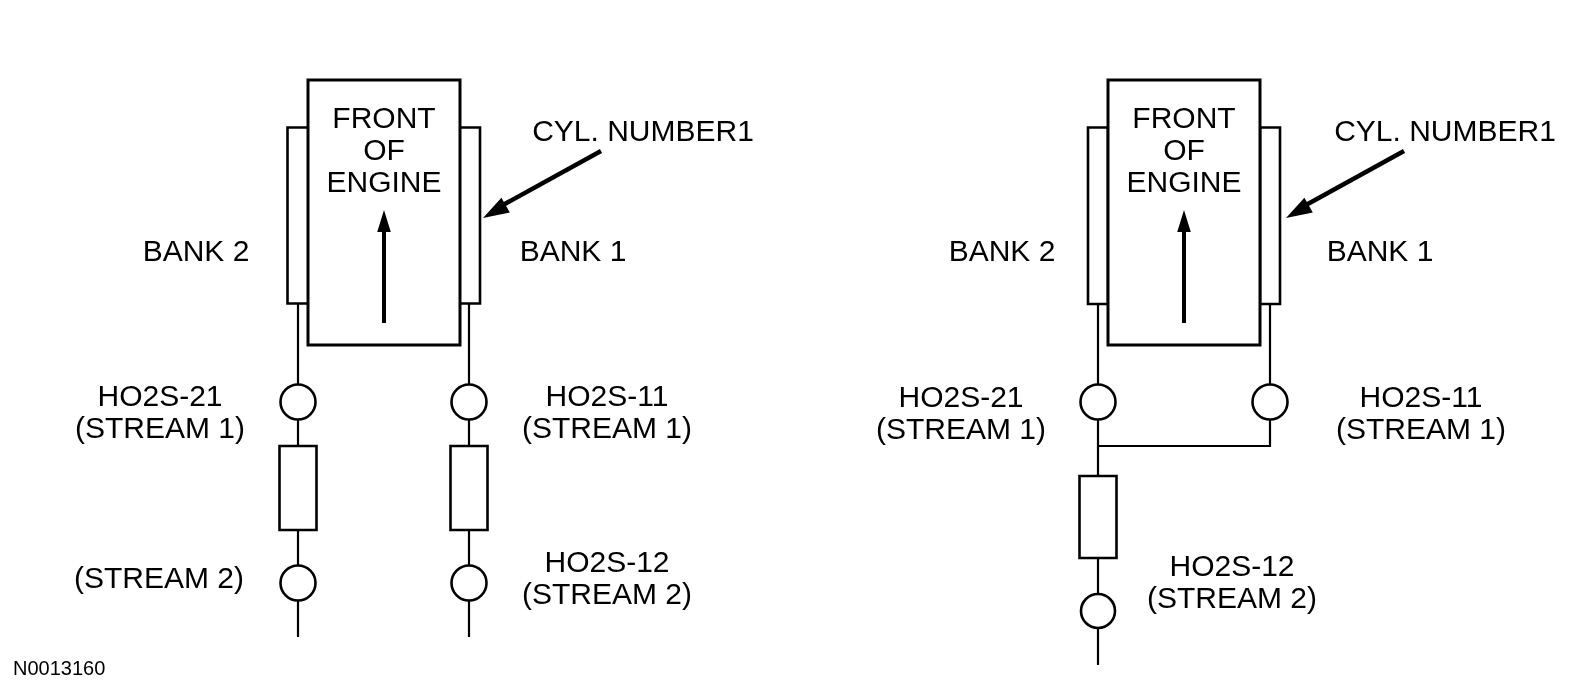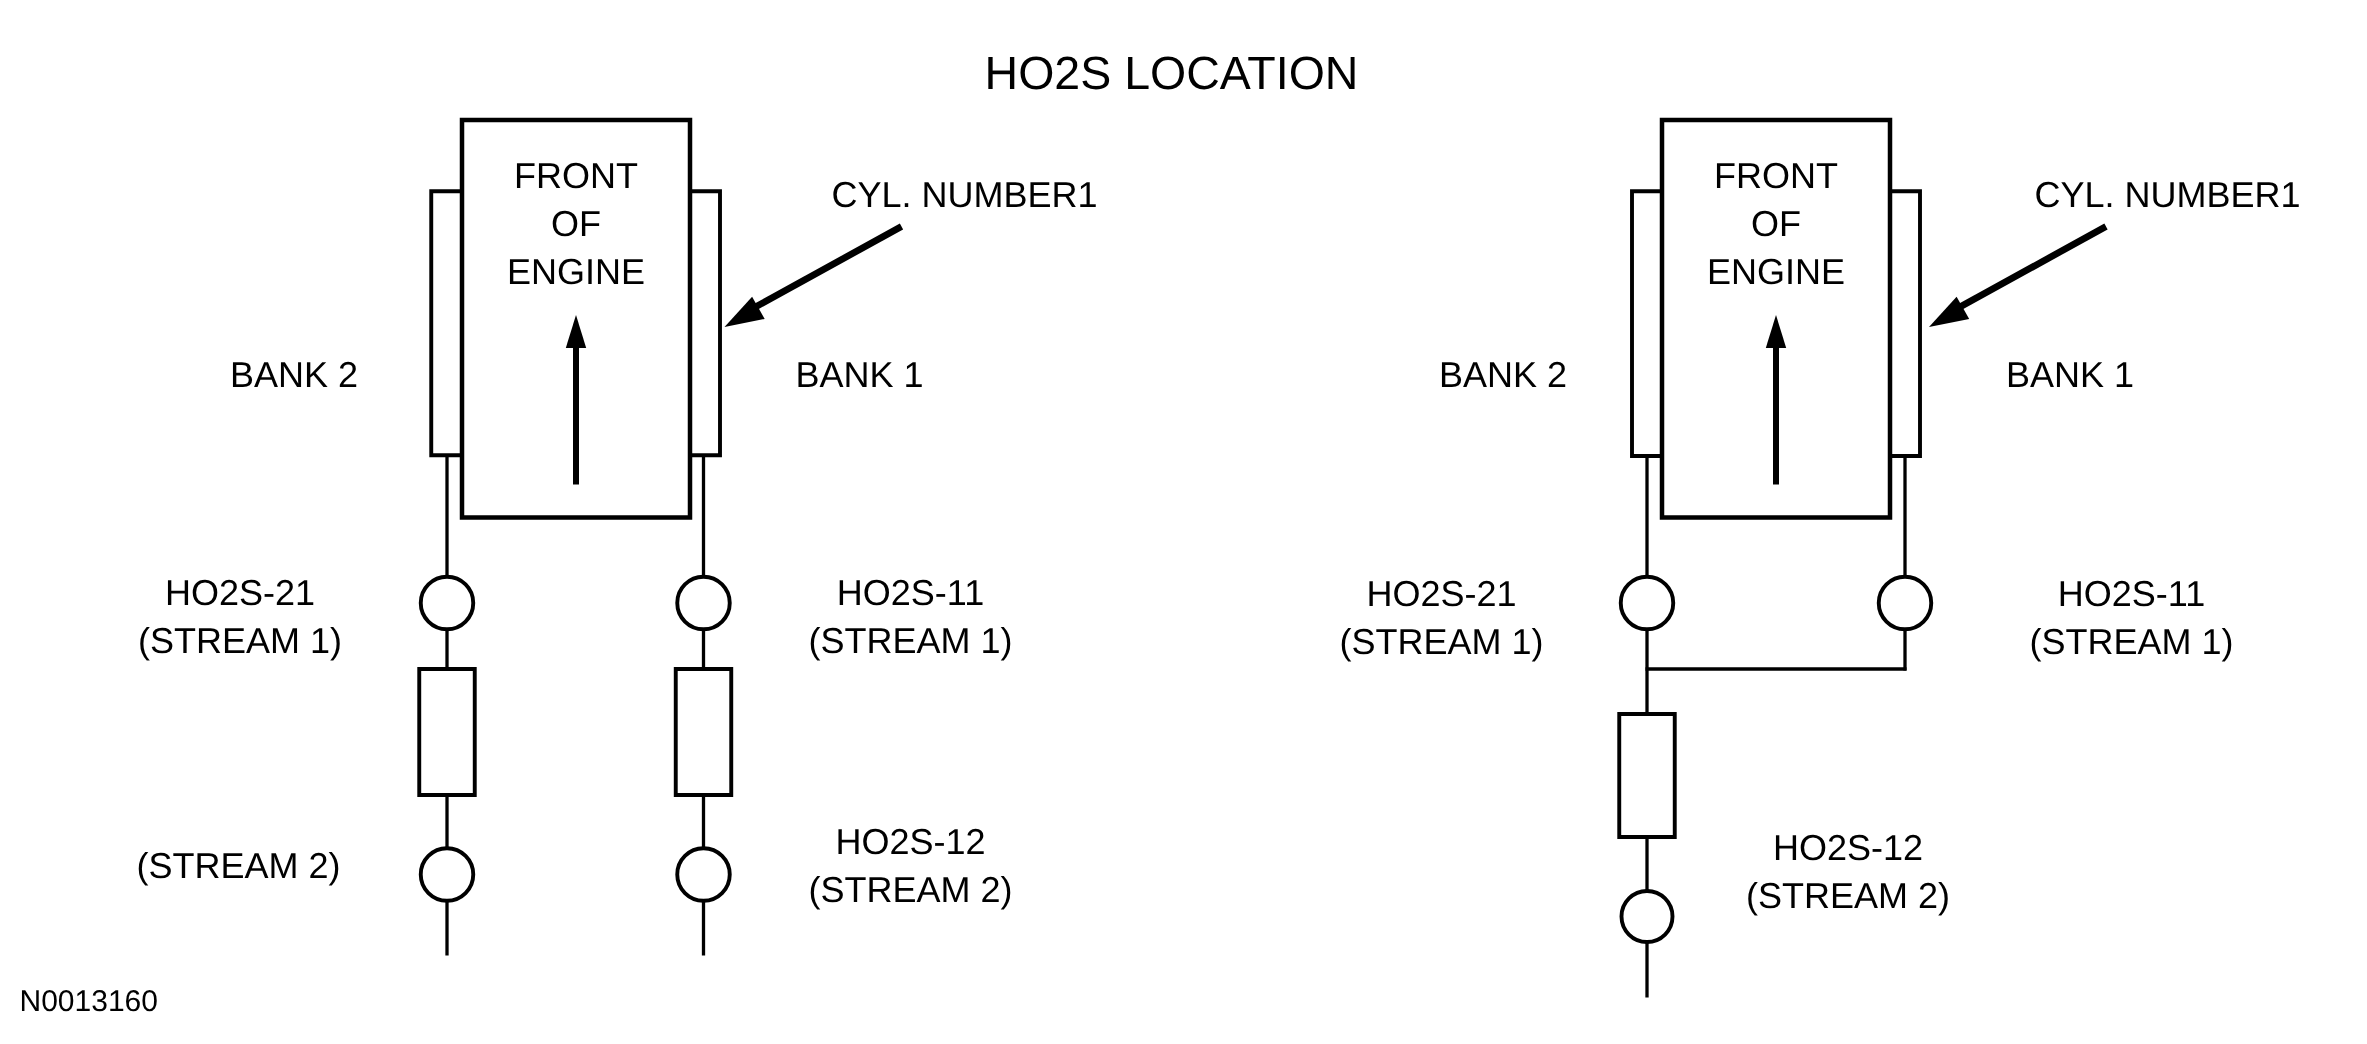--- a/index.html
+++ b/index.html
@@ -23,21 +23,21 @@
     width: 1578px;
     height: 696px;
   }
   .diagram-svg * {
     vector-effect: non-scaling-stroke;
   }
   .label {
     position: absolute;
     transform: translate(-50%, -50%);
     text-align: center;
-    font-size: 24px;
+    font-size: 30px;
     line-height: 32px;
     color: #000;
     white-space: nowrap;
   }
   .label.multiline {
     white-space: pre-line;
   }
   .title {
     font-size: 31px;
   }
@@ -112,21 +112,20 @@
       <line x1="1270" y1="419.5" x2="1270" y2="447"></line>
       <line x1="1097" y1="446" x2="1271" y2="446"></line>
       <line x1="1098" y1="446" x2="1098" y2="476"></line>
       <rect x="1079.5" y="476" width="37" height="82" stroke-width="2.6" fill="#ffffff"></rect>
       <line x1="1098" y1="558" x2="1098" y2="593.5"></line>
       <circle cx="1098" cy="611" r="17" stroke-width="2.6" fill="#ffffff"></circle>
       <line x1="1098" y1="628" x2="1098" y2="665"></line>
     </g>
   </svg>
 
-  <div class="label title" style="left:781px; top:49px;">HO2S LOCATION</div>
 
   <div class="label multiline" style="left:384px; top:150px;">FRONT
 OF
 ENGINE</div>
   <div class="label" style="left:196px; top:251px;">BANK 2</div>
   <div class="label" style="left:573px; top:251px;">BANK 1</div>
   <div class="label" style="left:643px; top:131px;">CYL. NUMBER1</div>
 
   <div class="label" style="left:160px; top:412px;">
     <div>HO2S-21</div>

